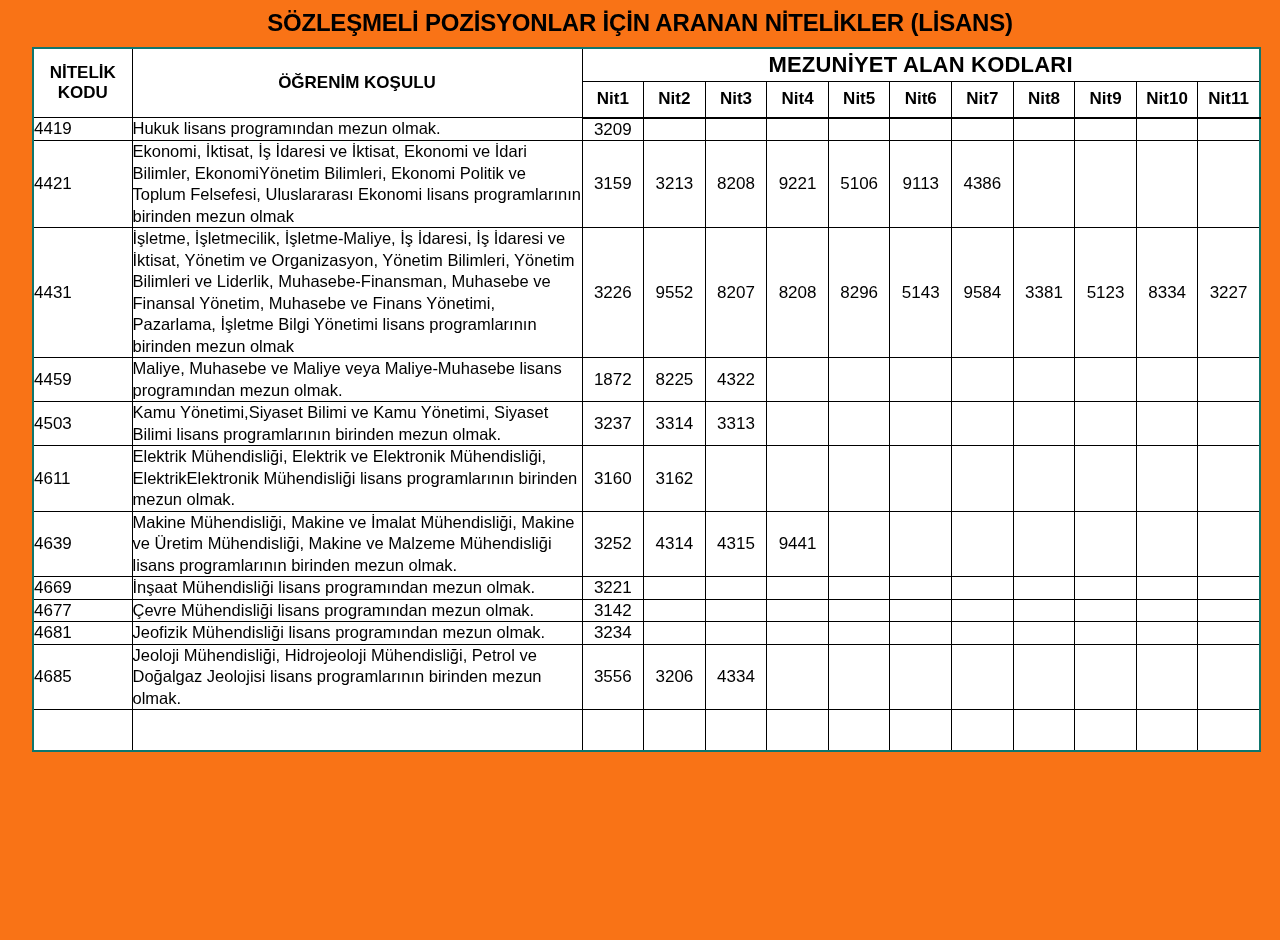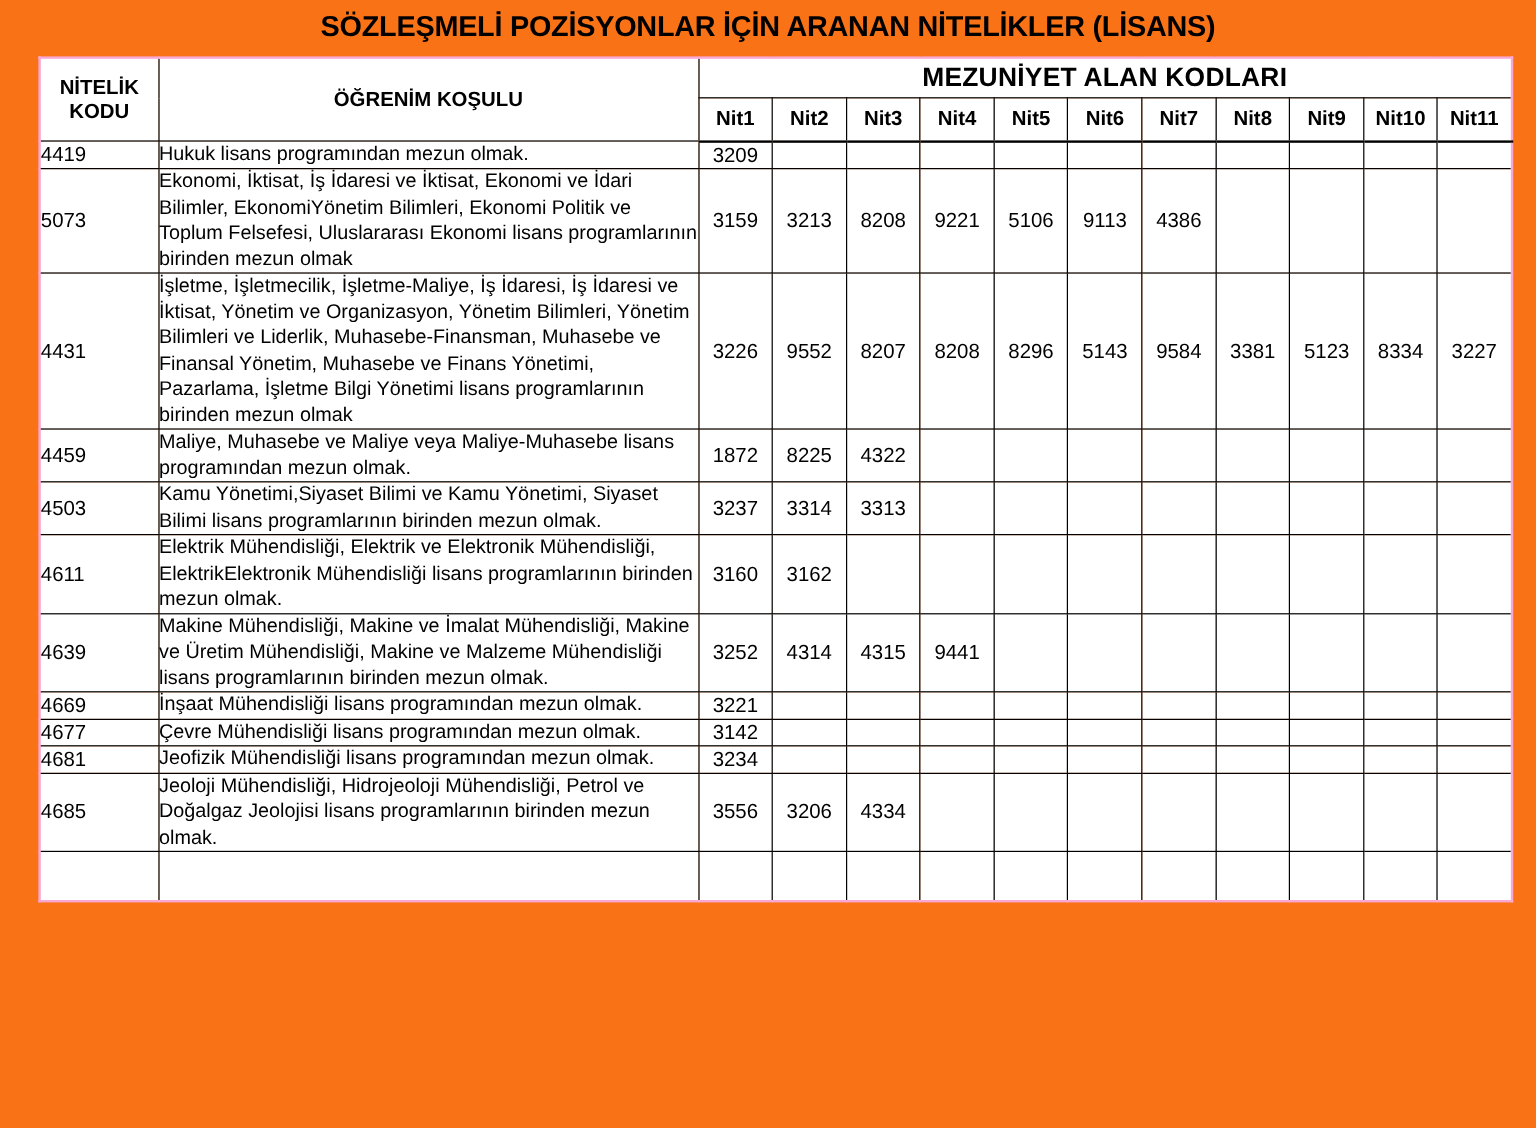--- a/index.html
+++ b/index.html
@@ -43,21 +43,21 @@
     position: absolute;
     left: 32px;
     top: 47px;
     width: 1227px;
   }
 
   table.qual {
     border-collapse: collapse;
     table-layout: fixed;
     width: 1227px;
-    border: 2px solid #f9a8d4;
+    border: 2px solid #0f766e;
   }
 
   table.qual th,
   table.qual td {
     border: 1px solid #000;
     padding: 0;
     vertical-align: middle;
     background: #ffffff;
   }
 
@@ -195,21 +195,21 @@
             <td class="nit"></td>
             <td class="nit"></td>
             <td class="nit"></td>
             <td class="nit"></td>
             <td class="nit"></td>
             <td class="nit"></td>
             <td class="nit"></td>
             <td class="nit"></td>
           </tr>
           <tr>
-            <td class="code">5073</td>
+            <td class="code">4421</td>
             <td class="cond">Ekonomi, İktisat, İş İdaresi ve İktisat, Ekonomi ve İdari Bilimler, EkonomiYönetim Bilimleri, Ekonomi Politik ve Toplum Felsefesi, Uluslararası Ekonomi lisans programlarının birinden mezun olmak</td>
             <td class="nit">3159</td>
             <td class="nit">3213</td>
             <td class="nit">8208</td>
             <td class="nit">9221</td>
             <td class="nit">5106</td>
             <td class="nit">9113</td>
             <td class="nit">4386</td>
             <td class="nit"></td>
             <td class="nit"></td>

